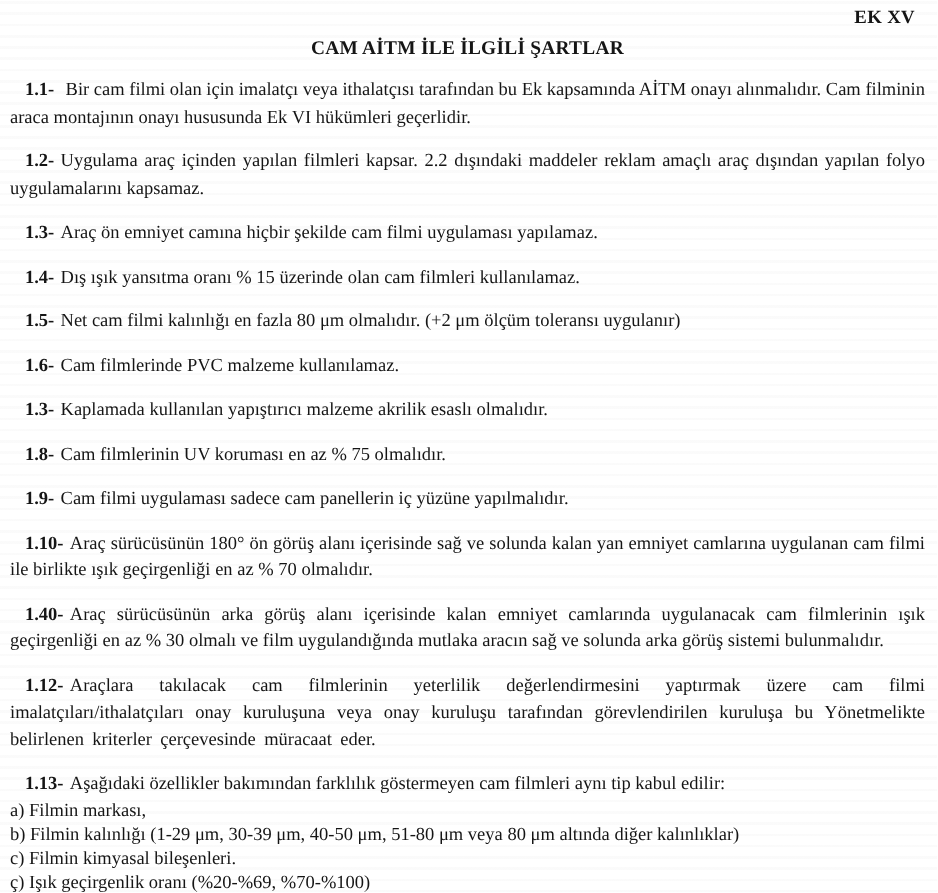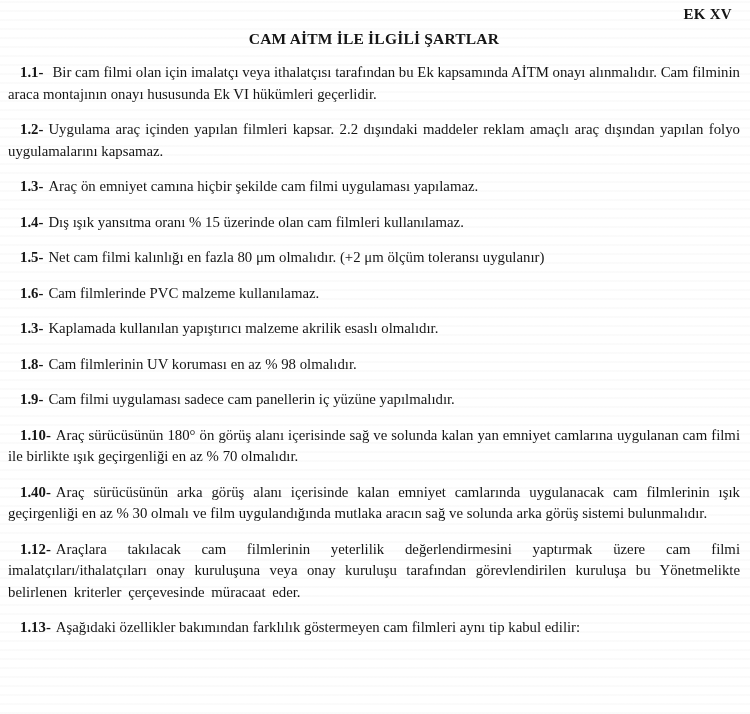--- a/index.html
+++ b/index.html
@@ -77,26 +77,32 @@
   <p class="item"><span class="num">1.3-</span><span>Araç ön emniyet camına hiçbir şekilde cam filmi uygulaması yapılamaz.</span></p>
 
   <p class="item"><span class="num">1.4-</span><span>Dış ışık yansıtma oranı % 15 üzerinde olan cam filmleri kullanılamaz.</span></p>
 
   <p class="item"><span class="num">1.5-</span><span>Net cam filmi kalınlığı en fazla 80 μm olmalıdır. (+2 μm ölçüm toleransı uygulanır)</span></p>
 
   <p class="item"><span class="num">1.6-</span><span>Cam filmlerinde PVC malzeme kullanılamaz.</span></p>
 
   <p class="item"><span class="num">1.3-</span><span>Kaplamada kullanılan yapıştırıcı malzeme akrilik esaslı olmalıdır.</span></p>
 
-  <p class="item"><span class="num">1.8-</span><span>Cam filmlerinin UV koruması en az % 98 olmalıdır.</span></p>
+  <p class="item"><span class="num">1.8-</span><span>Cam filmlerinin UV koruması en az % 75 olmalıdır.</span></p>
 
   <p class="item"><span class="num">1.9-</span><span>Cam filmi uygulaması sadece cam panellerin iç yüzüne yapılmalıdır.</span></p>
 
   <p class="item just"><span class="num">1.10-</span><span>Araç sürücüsünün 180° ön görüş alanı içerisinde sağ ve solunda kalan yan emniyet camlarına uygulanan cam filmi ile birlikte ışık geçirgenliği en az % 70 olmalıdır.</span></p>
 
   <p class="item just"><span class="num">1.40-</span><span>Araç sürücüsünün arka görüş alanı içerisinde kalan emniyet camlarında uygulanacak cam filmlerinin ışık geçirgenliği en az % 30 olmalı ve film uygulandığında mutlaka aracın sağ ve solunda arka görüş sistemi bulunmalıdır.</span></p>
 
   <p class="item just wide-just"><span class="num">1.12-</span><span>Araçlara takılacak cam filmlerinin yeterlilik değerlendirmesini yaptırmak üzere cam filmi imalatçıları/ithalatçıları onay kuruluşuna veya onay kuruluşu tarafından görevlendirilen kuruluşa bu Yönetmelikte belirlenen kriterler çerçevesinde müracaat eder.</span></p>
 
   <p class="item"><span class="num">1.13-</span><span>Aşağıdaki özellikler bakımından farklılık göstermeyen cam filmleri aynı tip kabul edilir:</span></p>
 
+  <div class="sublist">
+    <div class="sublist-line">a) Filmin markası,</div>
+    <div class="sublist-line">b) Filmin kalınlığı (1-29 μm, 30-39 μm, 40-50 μm, 51-80 μm veya 80 μm altında diğer kalınlıklar)</div>
+    <div class="sublist-line">c) Filmin kimyasal bileşenleri.</div>
+    <div class="sublist-line">ç) Işık geçirgenlik oranı (%20-%69, %70-%100)</div>
+  </div>
 
 </div>
 
 </body></html>

